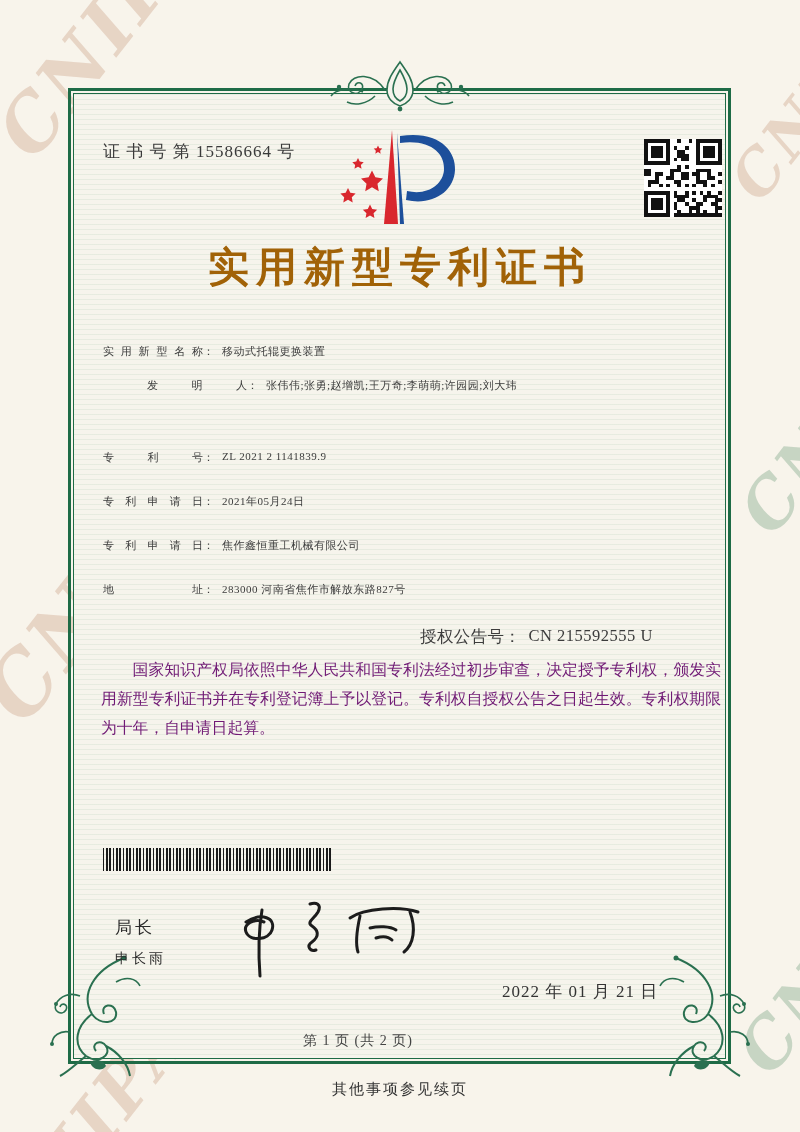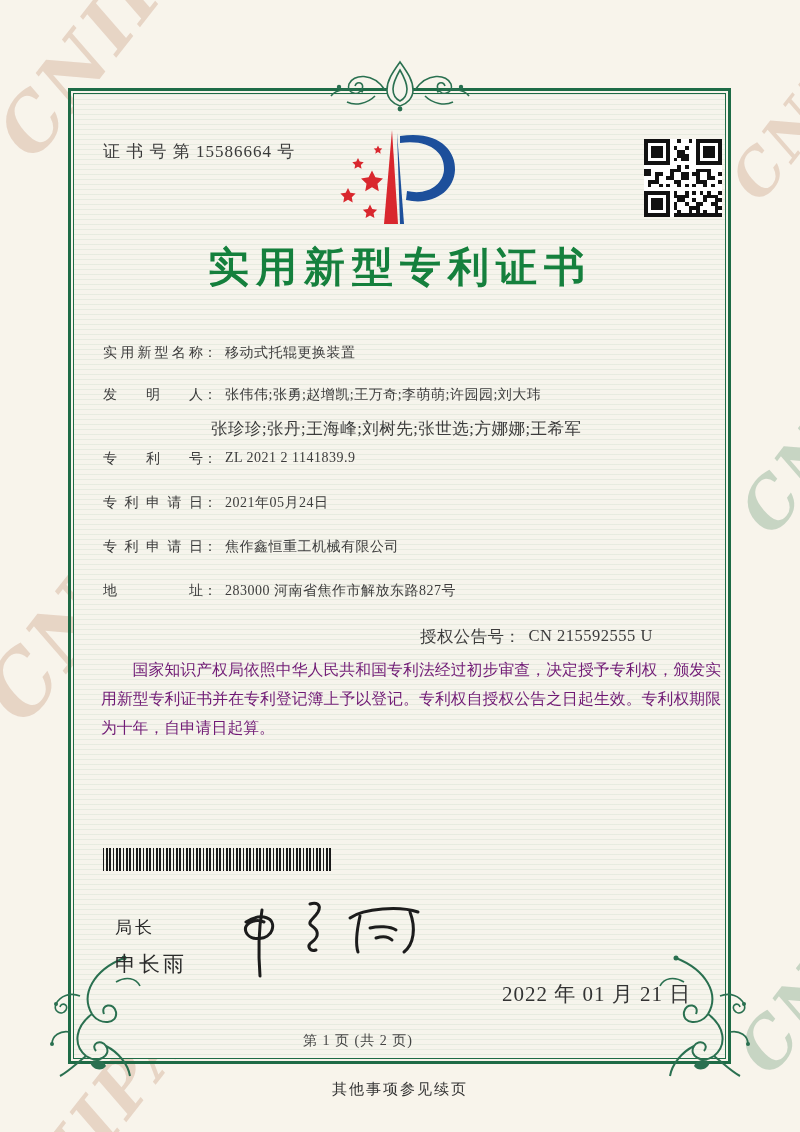--- a/index.html
+++ b/index.html
@@ -50,25 +50,25 @@
   .ornament{position:absolute;pointer-events:none;}
   
   #cert-no{
     position:absolute;left:103px;top:140px;
     font-size:17px;letter-spacing:1px;color:#3a3a3a;
   }
   #logo{position:absolute;left:334px;top:126px;}
   #qr{position:absolute;left:644px;top:139px;width:78px;height:78px;background:#fff;}
   #title{
     position:absolute;left:0;top:240px;width:800px;
-    text-align:center;font-size:41px;font-weight:bold;color:#15803d;
+    text-align:center;font-size:41px;font-weight:bold;color:#a16207;
     letter-spacing:7px;
   }
   
-  .frow{position:absolute;left:103px;font-size:14px;color:#3c3c3c;white-space:nowrap;}
+  .frow{position:absolute;left:103px;font-size:11px;color:#3c3c3c;white-space:nowrap;}
   .flabel{
     display:inline-block;width:100px;
     text-align:justify;text-align-last:justify;
     vertical-align:top;
   }
   .fcolon{display:inline-block;vertical-align:top;}
   .fvalue{display:inline-block;margin-left:8px;vertical-align:top;letter-spacing:0.5px;}
   .fvalue2{position:absolute;left:211px;font-size:16.5px;color:#3c3c3c;letter-spacing:0.5px;}
   .frow-right{position:absolute;left:420px;font-size:16.5px;color:#3c3c3c;white-space:nowrap;}
   .frow-right .flabel{width:84px;}
@@ -83,26 +83,26 @@
   #barcode{position:absolute;left:103px;top:848px;}
   
   #chief-label{
     position:absolute;left:115px;top:916px;
     font-family:"Liberation Sans","DejaVu Sans",sans-serif;
     font-size:17px;color:#2b2b2b;letter-spacing:3px;
   }
   #chief-name{
     position:absolute;left:115px;top:950px;
     font-family:"Liberation Sans","DejaVu Sans",sans-serif;
-    font-size:21px;color:#2b2b2b;letter-spacing:3px;
+    font-size:14px;color:#2b2b2b;letter-spacing:3px;
   }
   #signature{position:absolute;left:232px;top:888px;}
   #grant-date{
     position:absolute;left:502px;top:980px;
-    font-size:21px;color:#333;letter-spacing:1px;
+    font-size:17px;color:#333;letter-spacing:1px;
   }
   
   #page-no{
     position:absolute;left:0;top:1032px;width:716px;text-align:center;
     font-size:14px;color:#444;letter-spacing:1px;
   }
   #footer-note{
     position:absolute;left:0;top:1080px;width:800px;text-align:center;
     font-size:15px;color:#333;letter-spacing:2px;
   }
@@ -322,24 +322,23 @@
       <rect x="1" y="15" width="5" height="5" fill="#fff"></rect>
       <rect x="2" y="16" width="3" height="3" fill="#111"></rect>
     </svg>
 
   <div id="title">实用新型专利证书</div>
 
   <div class="frow" style="top:344px;">
     <span class="flabel">实用新型名称</span><span class="fcolon">：</span><span class="fvalue">移动式托辊更换装置</span>
   </div>
 
-  <div class="frow" style="top:386px;">
+  <div class="frow" style="top:378px;margin-left:44px;">
     <span class="flabel">发明人</span><span class="fcolon">：</span><span class="fvalue">张伟伟;张勇;赵增凯;王万奇;李萌萌;许园园;刘大玮</span>
   </div>
-  <div class="fvalue2" style="top:418px;">张珍珍;张丹;王海峰;刘树先;张世选;方娜娜;王希军</div>
 
   <div class="frow" style="top:450px;">
     <span class="flabel">专利号</span><span class="fcolon">：</span><span class="fvalue">ZL 2021 2 1141839.9</span>
   </div>
 
   <div class="frow" style="top:494px;">
     <span class="flabel">专利申请日</span><span class="fcolon">：</span><span class="fvalue">2021年05月24日</span>
   </div>
 
   <div class="frow" style="top:538px;">

